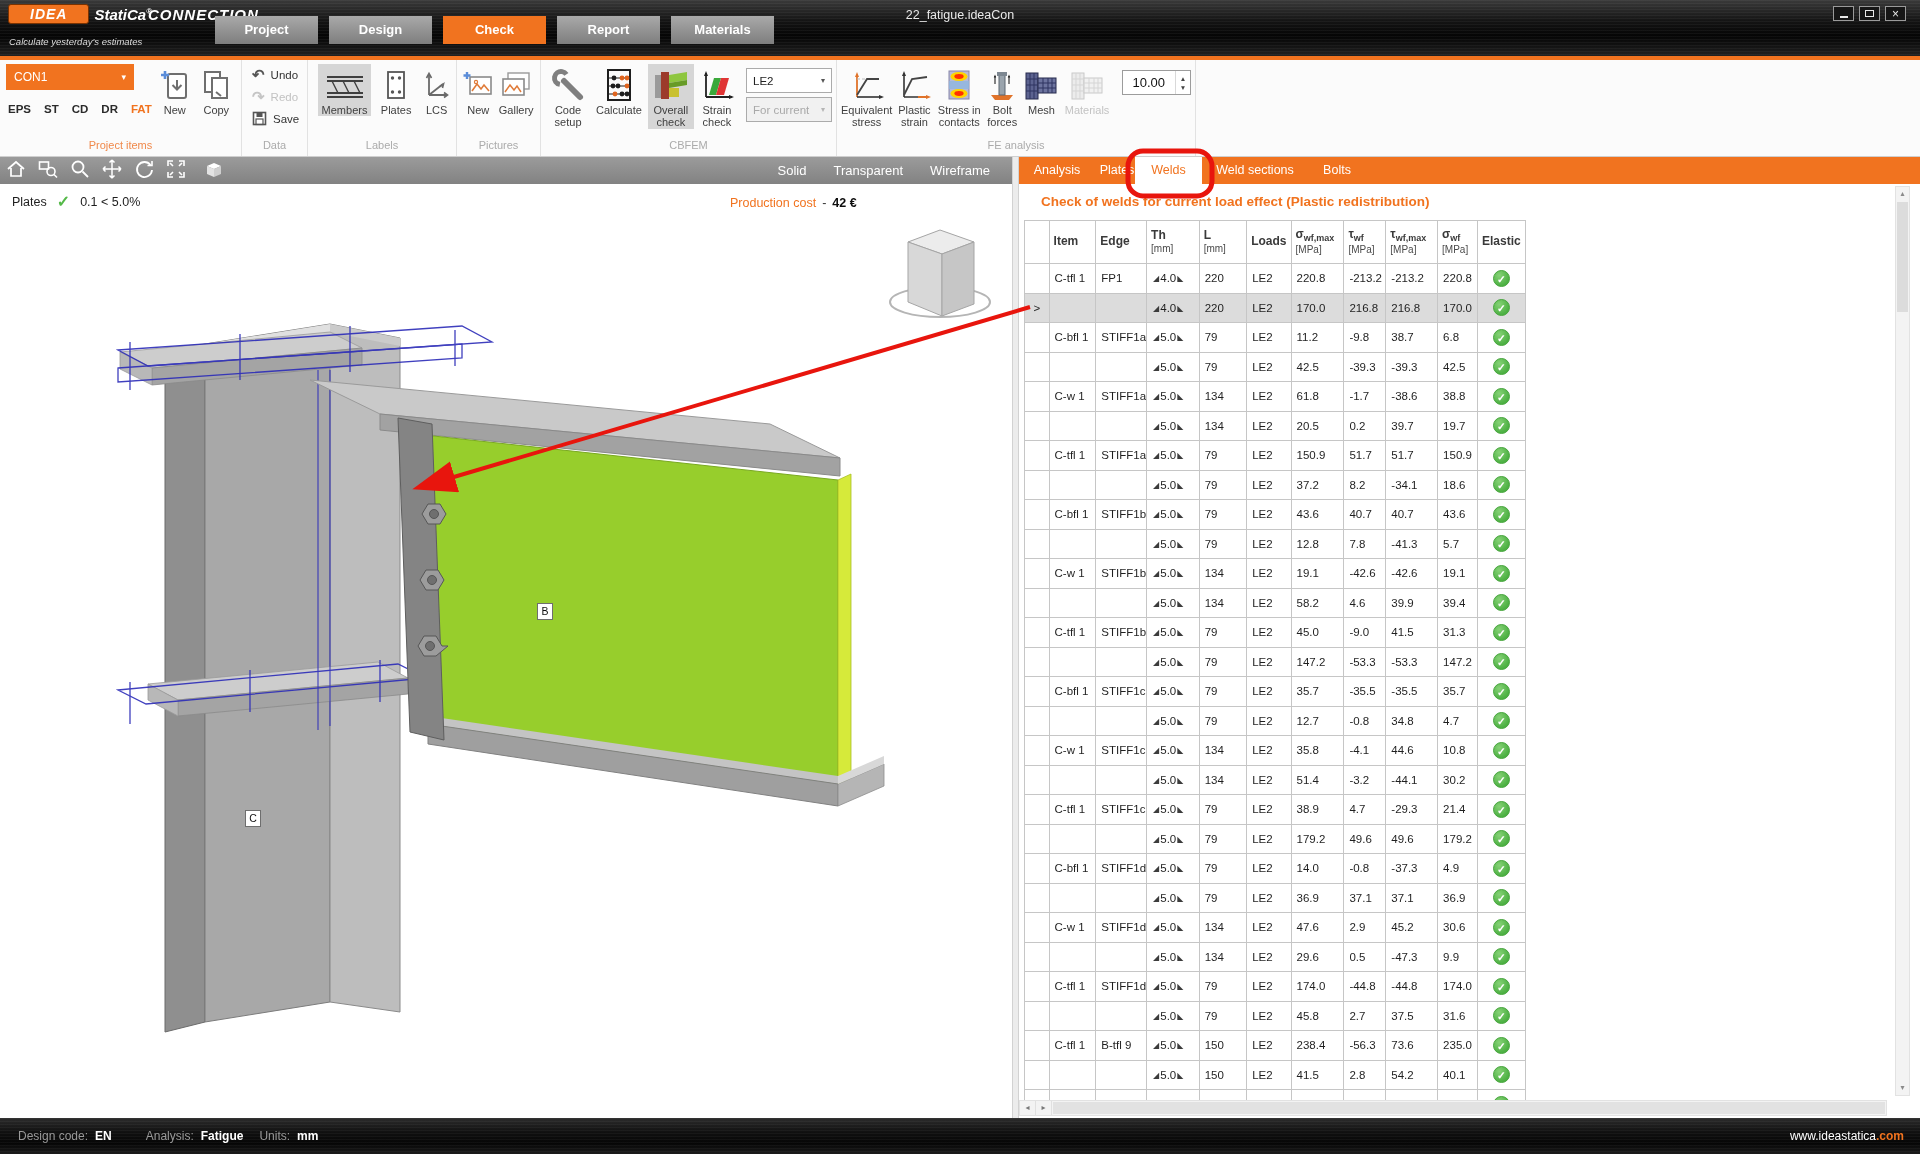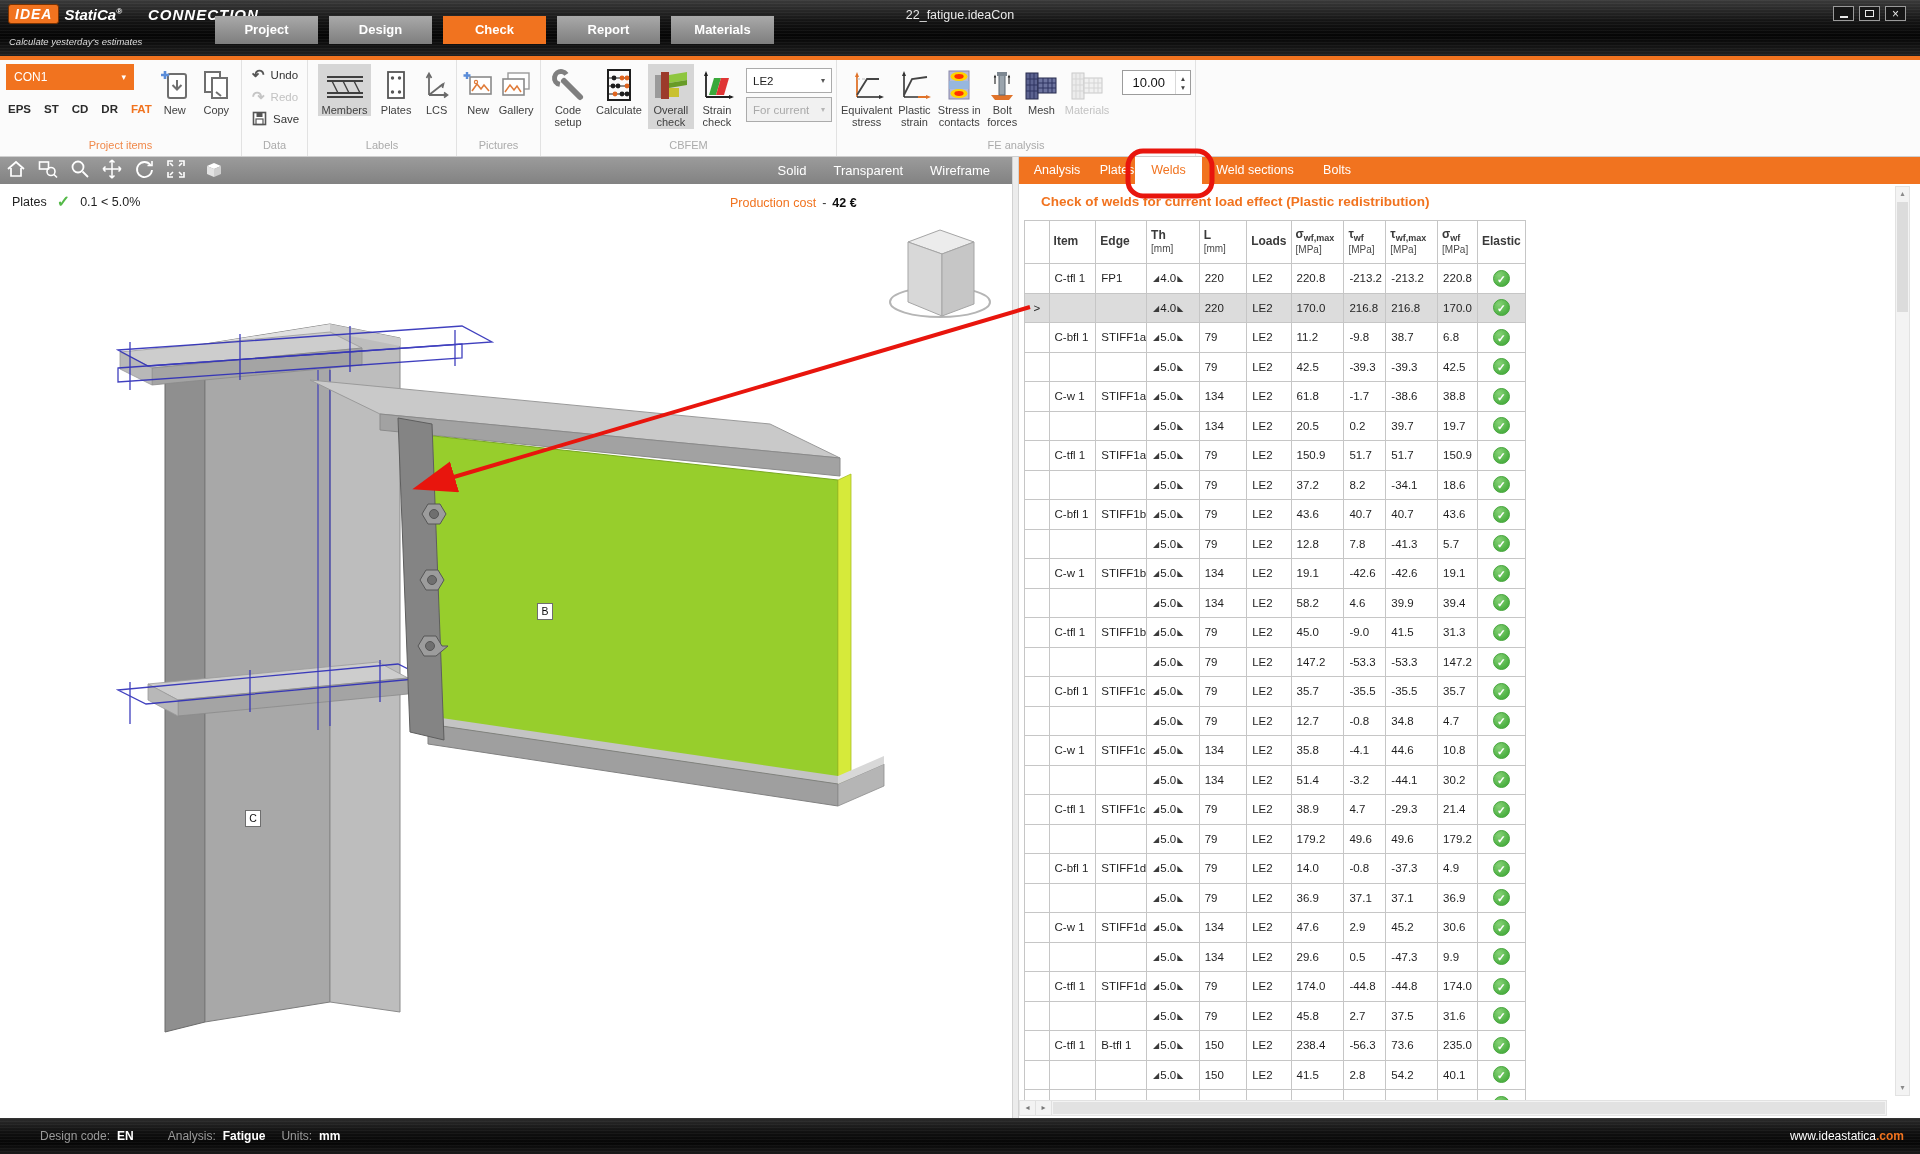--- a/index.html
+++ b/index.html
@@ -3,21 +3,21 @@
 <meta charset="utf-8">
 <style>
 *{margin:0;padding:0;box-sizing:border-box}
 html,body{width:1920px;height:1154px;overflow:hidden;font-family:"Liberation Sans",sans-serif;background:#fff;position:relative}
 
 .apphead{position:absolute;left:0;top:0;width:1920px;height:60px;
  background:linear-gradient(180deg,#3a3a3a 0%,#141414 35%,#050505 60%,#262626 100%)}
 .apphead::before{content:"";position:absolute;inset:0;background:repeating-linear-gradient(180deg,rgba(255,255,255,.045) 0 1px,transparent 1px 3px)}
 .titlerow{position:absolute;left:0;top:0;width:100%;height:28px}
 .logo{position:absolute;left:8px;top:4px;display:flex;align-items:center;gap:5px}
-.logobox{background:#f1731f;border:1px solid #7a3200;border-radius:3px;color:#fff;font-weight:bold;font-style:italic;font-size:14px;padding:1px 6px;letter-spacing:1px}
+.logobox{background:#f1731f;border:1px solid #7a3200;border-radius:3px;color:#fff;font-weight:bold;font-style:italic;font-size:14px;padding:1px 21px;letter-spacing:1px}
 .logotxt{color:#fff;font-weight:bold;font-style:italic;font-size:15px}
 .logoreg{color:#fff;font-size:8px;vertical-align:super}
 .appname{position:absolute;left:148px;top:6px;color:#fff;font-weight:bold;font-style:italic;font-size:15px;letter-spacing:1px}
 .doctitle{position:absolute;left:50%;top:8px;transform:translateX(-50%);color:#e9e9e9;font-size:12.5px}
 .winbtns{position:absolute;right:14px;top:6px;display:flex;gap:5px}
 .winbtn{width:21px;height:15px;border:1px solid #9a9a9a;background:#161616;display:flex;align-items:center;justify-content:center;color:#e8e8e8}
 .winbtn .mingl{width:8px;height:2px;background:#e8e8e8;margin-top:6px}
 .winbtn .maxgl{width:9px;height:7px;border:1px solid #e8e8e8}
 .winbtn .clsgl{font-size:12px;line-height:10px}
 .tagline{position:absolute;left:9px;top:36px;color:#dedede;font-size:9.5px;font-style:italic}
@@ -945,21 +945,21 @@
             <td>LE2</td>
             <td>45.8</td>
             <td>2.7</td>
             <td>37.5</td>
             <td>31.6</td>
             <td class="c-ok"><span class="ok">✓</span></td>
           </tr>
           <tr class="trow">
             <td class="c-exp"></td>
             <td>C-tfl 1</td>
-            <td>B-tfl 1</td>
+            <td>B-tfl 9</td>
             <td><span class="tri">◢</span><span>5.0</span><span class="tri">◣</span></td>
             <td>150</td>
             <td>LE2</td>
             <td>238.4</td>
             <td>-56.3</td>
             <td>73.6</td>
             <td>235.0</td>
             <td class="c-ok"><span class="ok">✓</span></td>
           </tr>
           <tr class="trow">
@@ -997,21 +997,21 @@
     <div class="sarrow down">▾</div>
   </div>
   <div class="hscroll">
     <div class="sbtn">◂</div>
     <div class="sbtn">▸</div>
     <div class="hthumb"></div>
   </div>
 </div>
 
 <div class="statusbar">
-  <div class="sseg" style="margin-left:40px">
+  <div class="sseg" style="margin-left:18px">
     <span class="slabel">Design code:</span>
     <span class="sval">EN</span>
   </div>
   <div class="sseg" style="margin-left:34px">
     <span class="slabel">Analysis:</span>
     <span class="sval">Fatigue</span>
   </div>
   <div class="sseg" style="margin-left:16px">
     <span class="slabel">Units:</span>
     <span class="sval">mm</span>

